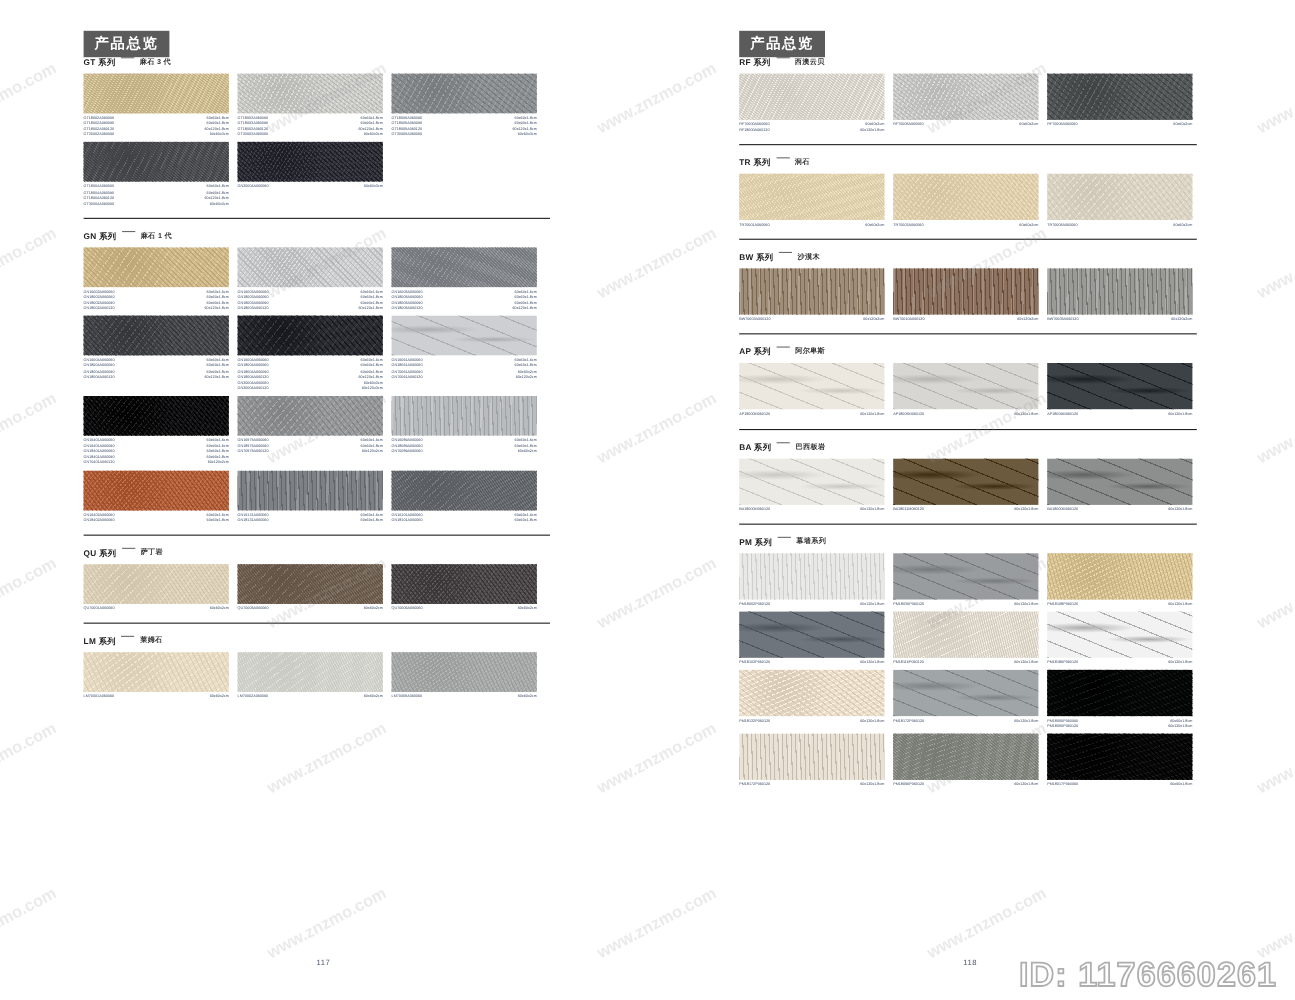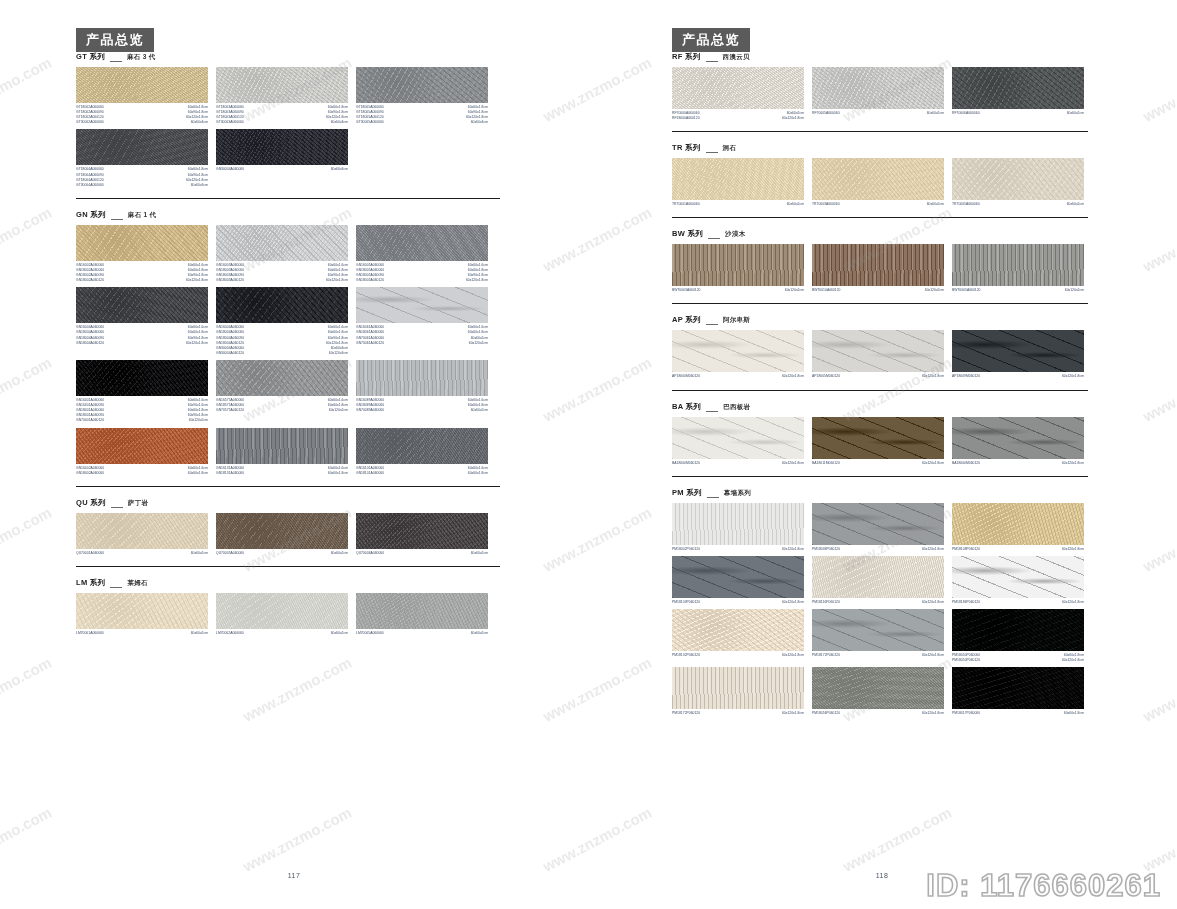--- a/index.html
+++ b/index.html
@@ -20,21 +20,21 @@
     display:inline-block;background:#5b5b5b;color:#ffffff;
     font-size:13px;font-weight:bold;letter-spacing:1.5px;
     padding:5px 10px 6px 10px;line-height:1;
   }
 
   
   .series{margin-top:0;}
   .series-head{
     font-size:7px;font-weight:bold;color:#2f2f2f;
     letter-spacing:.3px;white-space:nowrap;
-    display:flex;align-items:flex-end;gap:3px;
+    display:flex;align-items:flex-start;gap:3px;
   }
   .series-code{font-size:7.5px;font-weight:bold;color:#222;}
   .series-cn{font-size:6.5px;font-weight:bold;color:#333;}
   .series-dash{display:inline-block;width:12px;height:1px;background:#6a6a6a;margin:0 2px;}
 
   .rows{margin-top:5px;}
   .row{display:flex;gap:8px;margin-bottom:4px;}
   .cell{width:132px;}
   .swatch{
     width:132px;height:36px;display:block;

